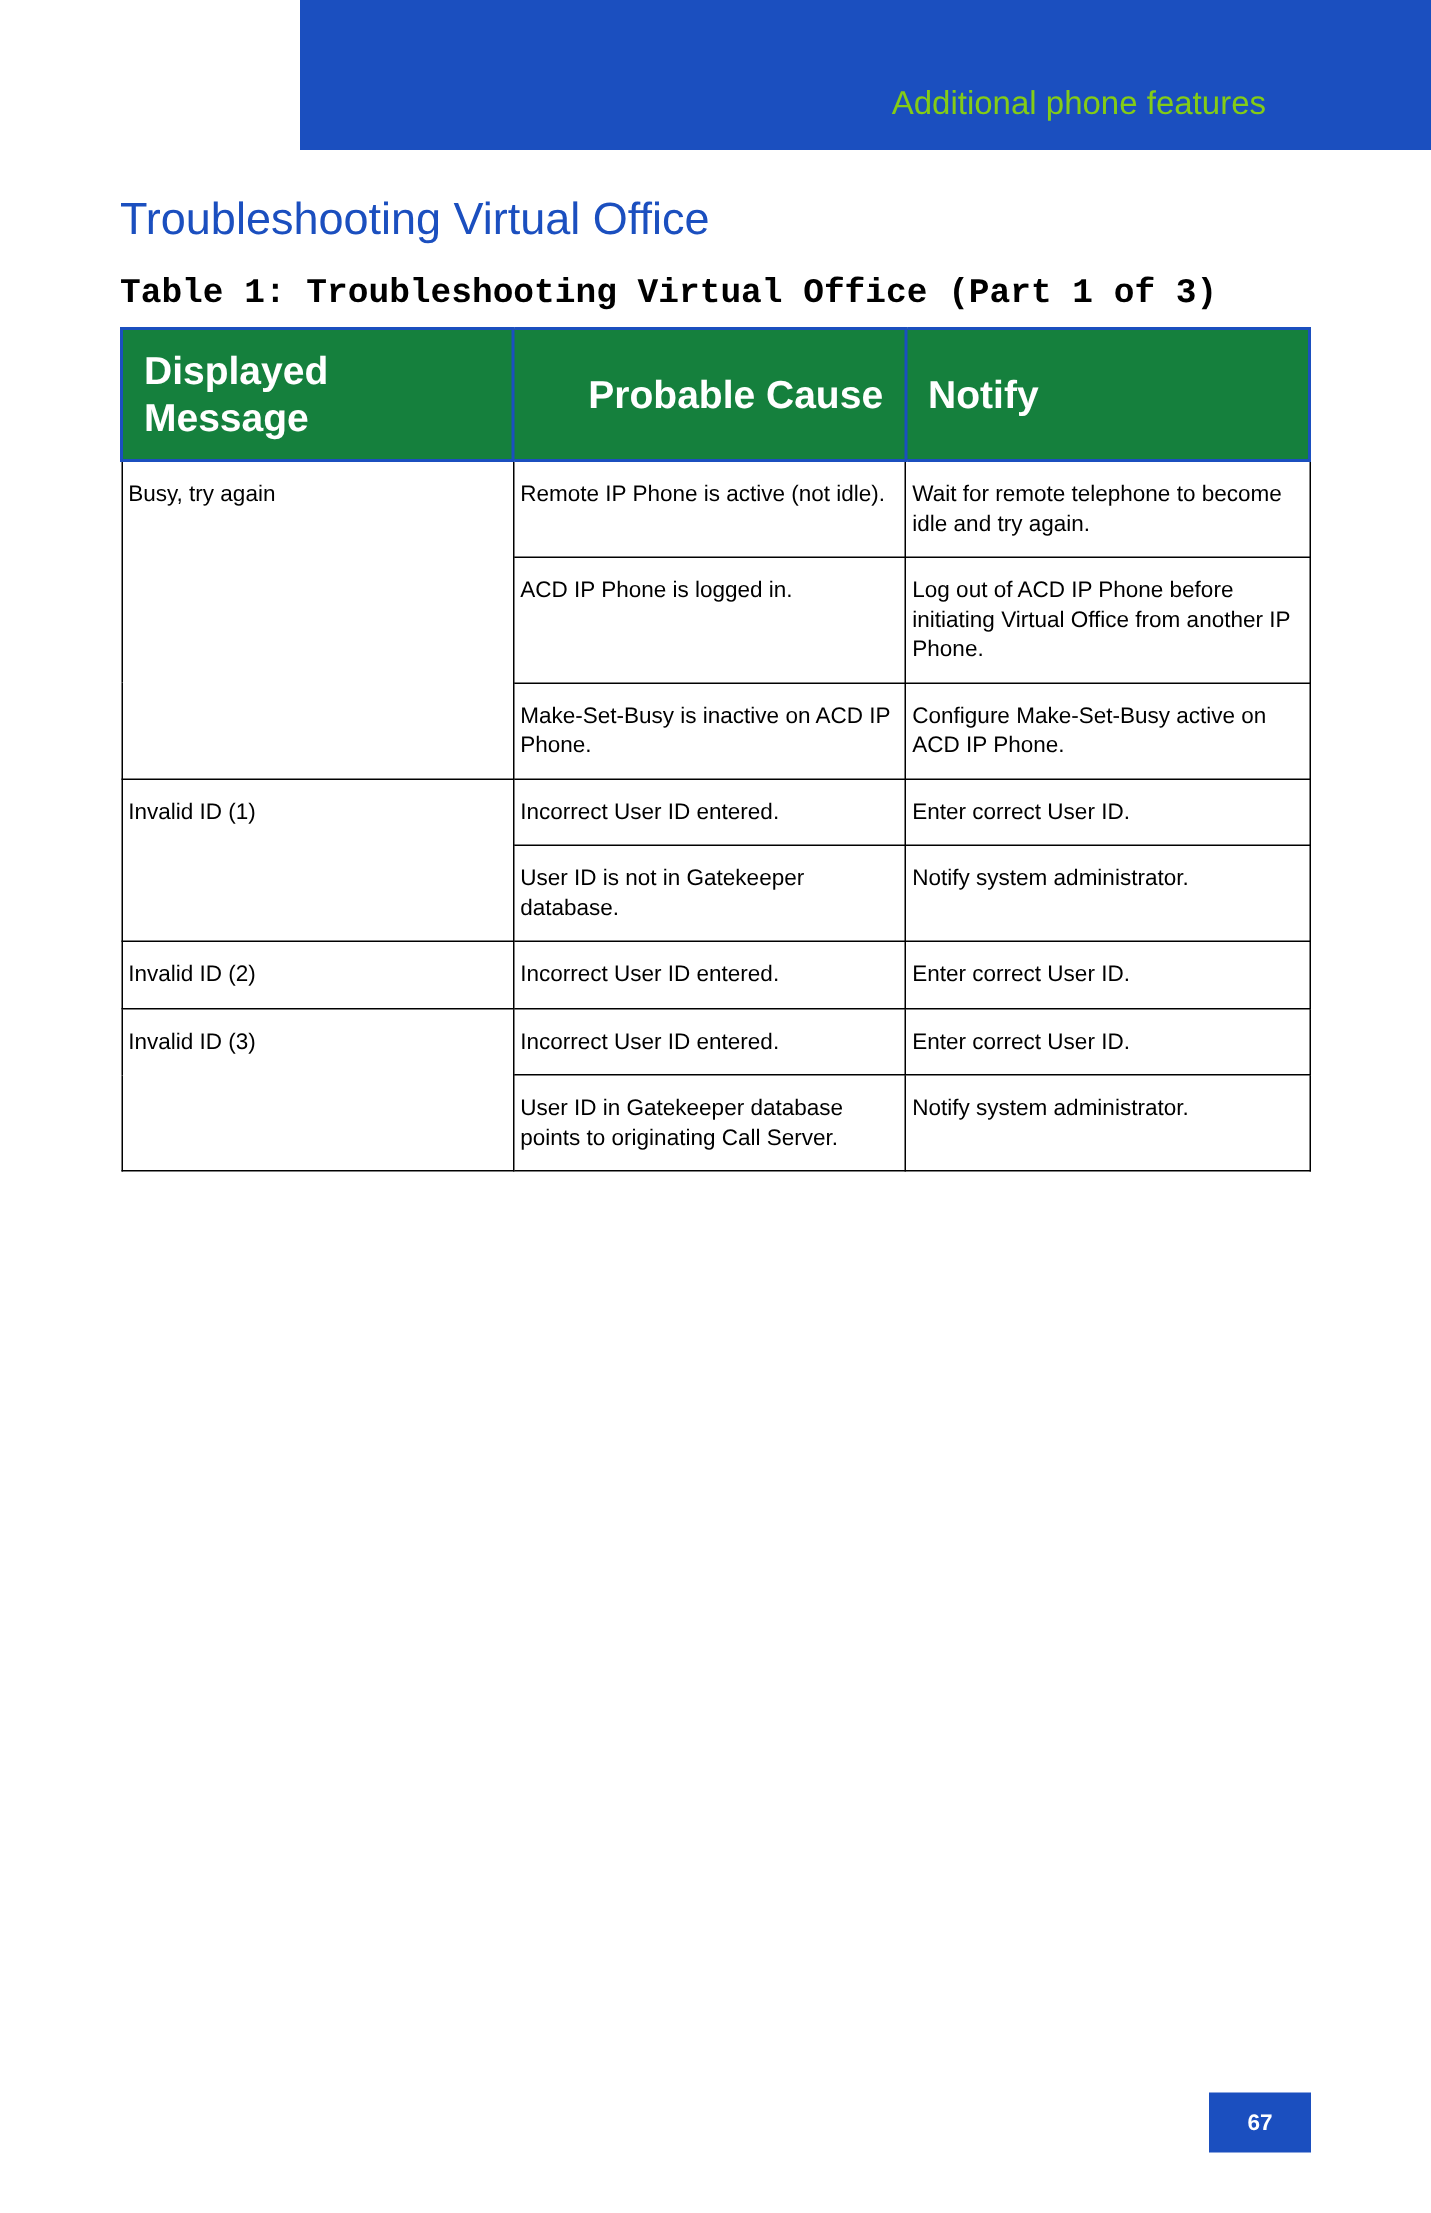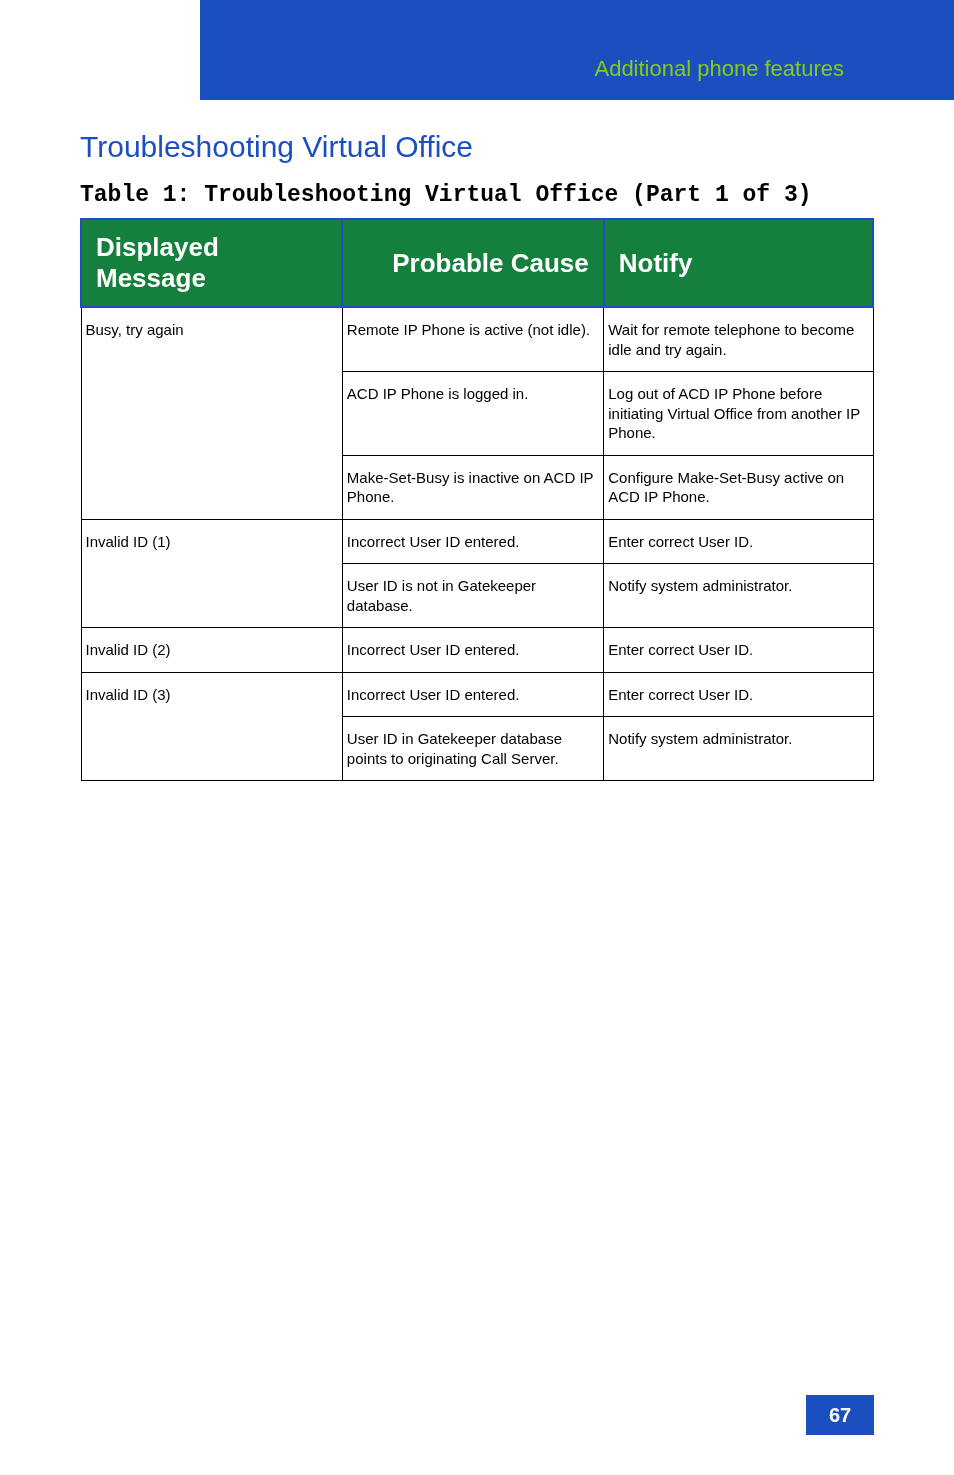--- a/index.html
+++ b/index.html
@@ -85,21 +85,21 @@
     vertical-align: top;
     color: #000;
   }
   .page-number {
     position: absolute;
     bottom: 40px;
     right: 80px;
     background: #1b4fbf;
     color: #ffffff;
     font-weight: bold;
-    font-size: 20px;
+    font-size: 15px;
     font-family: "Trebuchet MS", Arial, sans-serif;
     width: 68px;
     height: 40px;
     display: flex;
     align-items: center;
     justify-content: center;
   }
 </style>
 </head>
 <body>

